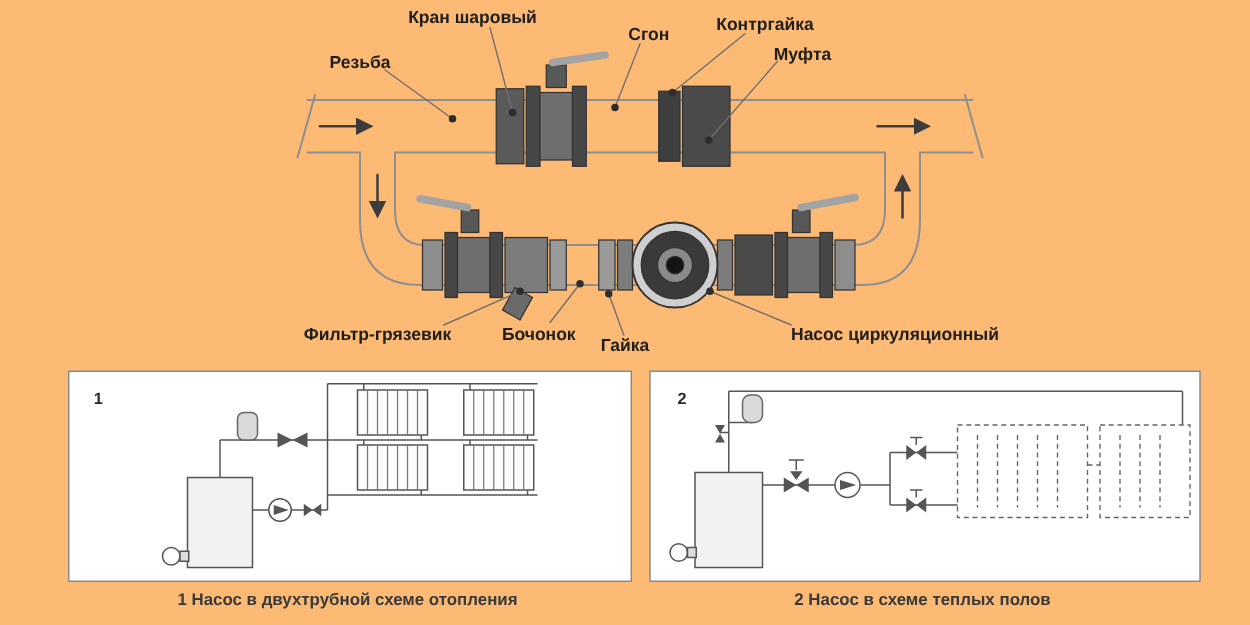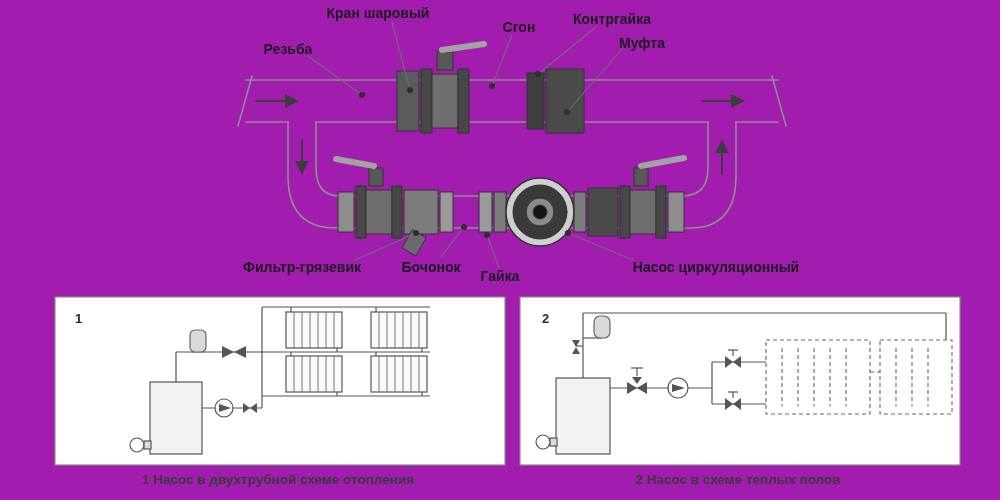--- a/index.html
+++ b/index.html
@@ -1,19 +1,19 @@
 <!DOCTYPE html>
 <html><head>
 <meta charset="utf-8">
 <style>
   html,body{margin:0;padding:0;background:#ffffff;}
   .canvas{
     position:relative;
     width:1000px;height:500px;
-    background:#a21caf;
+    background:#fdba74;
     font-family:"Liberation Sans", sans-serif;
     overflow:hidden;
   }
   svg{display:block;}
   text.lbl{font:700 14px "Liberation Sans", sans-serif; fill:#1d1d1d;}
   text.num{font:700 13px "Liberation Sans", sans-serif; fill:#2a2a2a;}
   text.cap{font:700 13.5px "Liberation Sans", sans-serif; fill:#3a3a3a;}
 </style>
 </head>
 <body>

